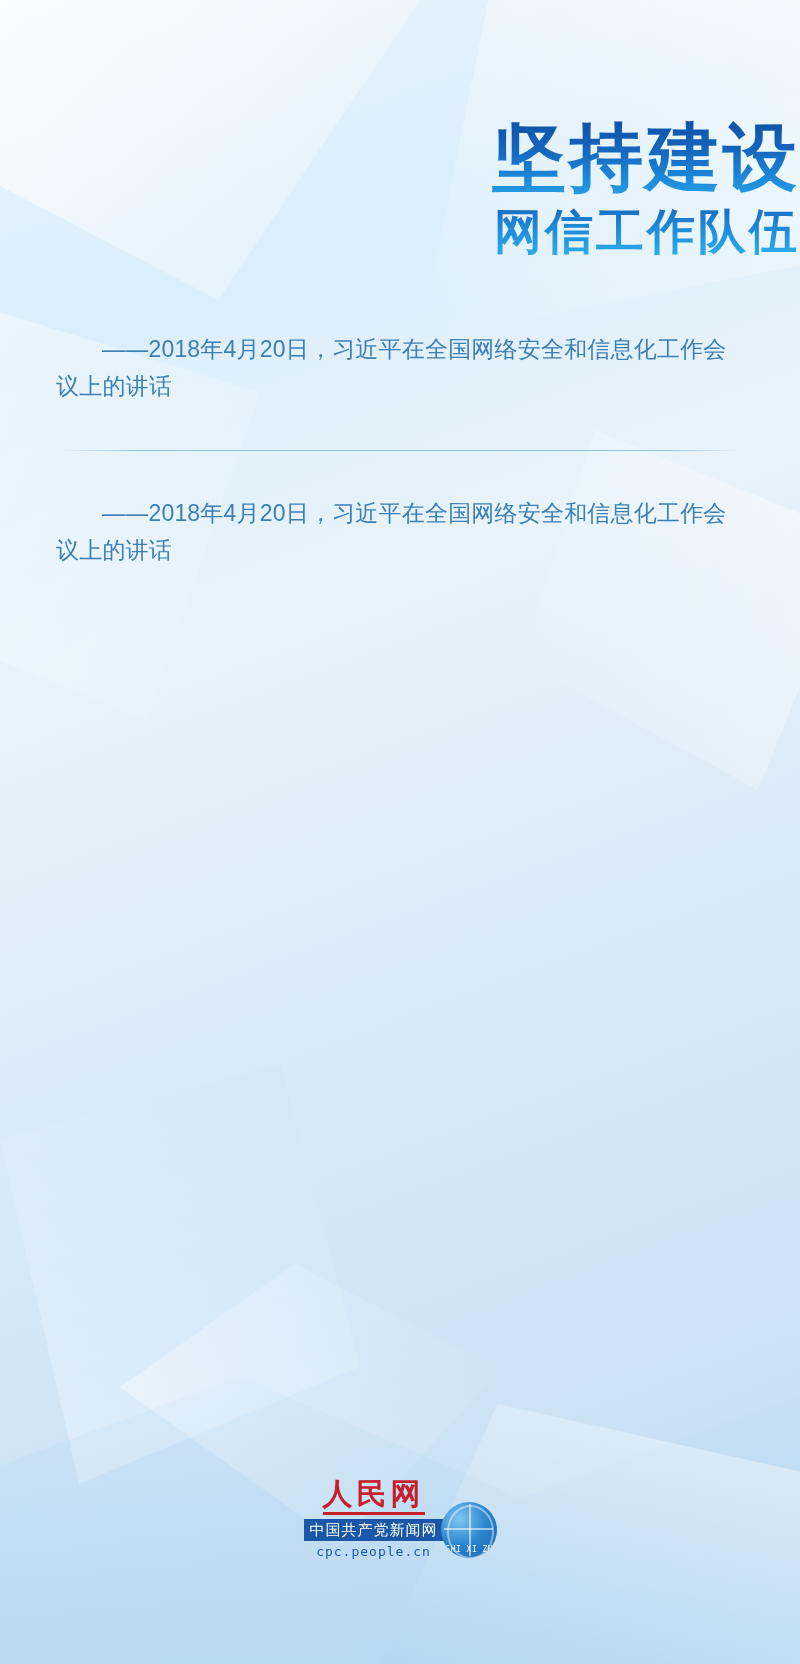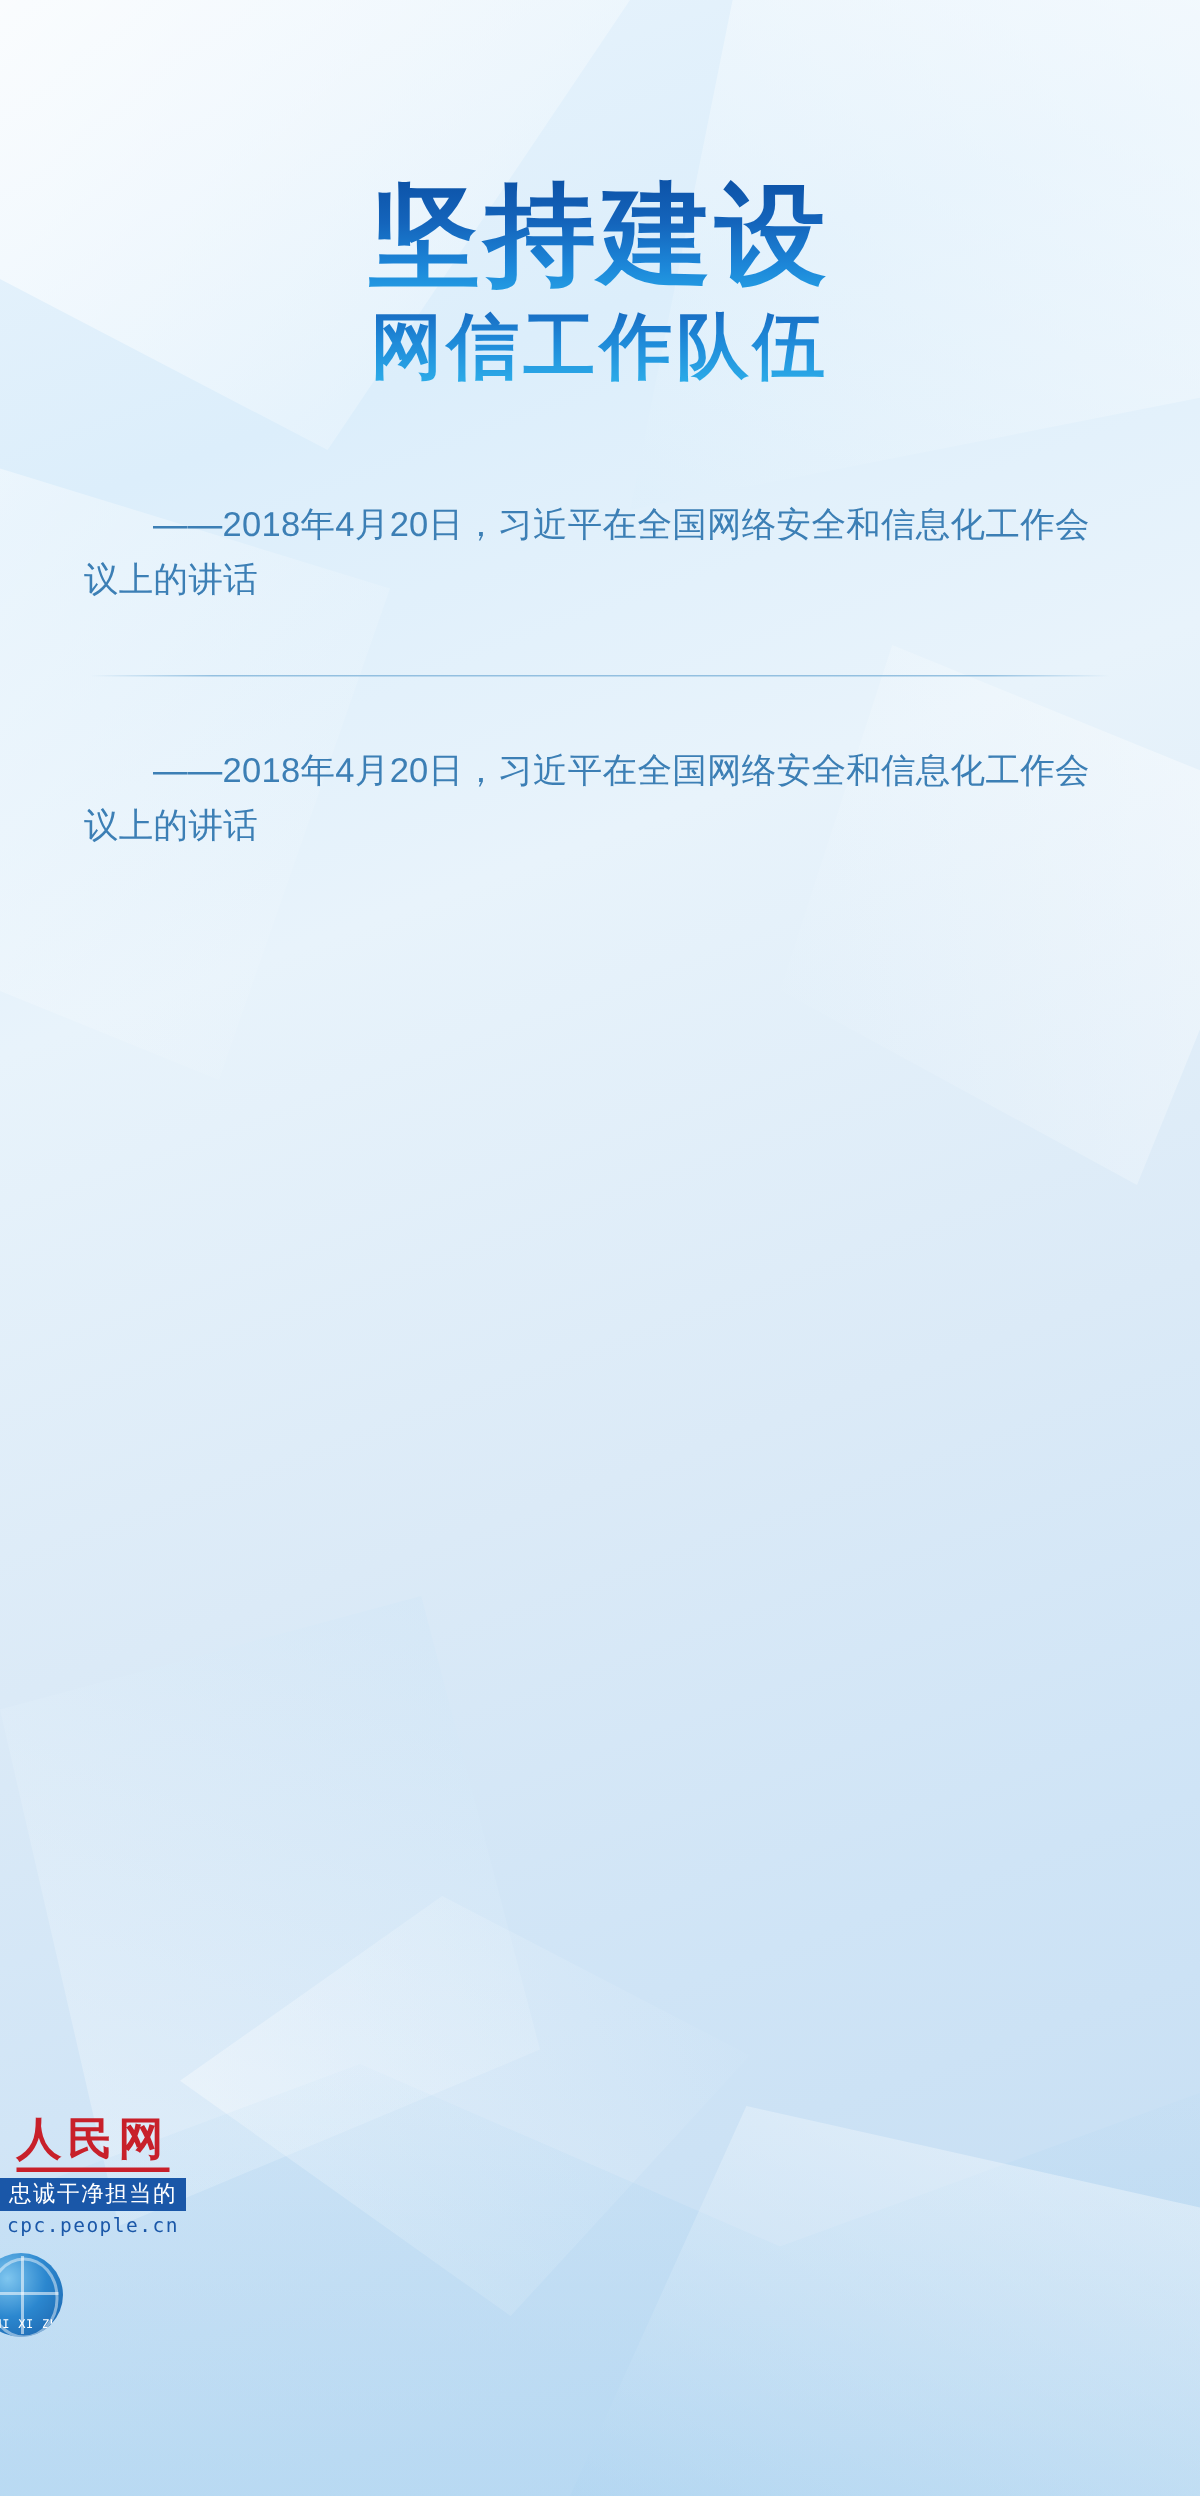--- a/index.html
+++ b/index.html
@@ -57,21 +57,21 @@
     position: relative;
     z-index: 3;
     width: 800px;
     height: 1664px;
     box-sizing: border-box;
   }
 
   
   .title-block {
     padding-top: 112px;
-    text-align: center;
+    text-align: right;
   }
   .title-line {
     font-family: "DejaVu Serif", "Liberation Serif", serif;
     font-weight: bold;
     font-size: 72px;
     line-height: 1.22;
     letter-spacing: 3px;
     background: linear-gradient(180deg, #0b4ea2 0%, #1464bb 40%, #1c86d8 72%, #27a6e8 100%);
     -webkit-background-clip: text;
     background-clip: text;
@@ -122,24 +122,23 @@
     background: linear-gradient(90deg, rgba(120,175,215,0.0), rgba(120,175,215,0.75) 12%, rgba(120,175,215,0.75) 88%, rgba(120,175,215,0.0));
   }
 
   
   .footer {
     position: absolute;
     left: 0;
     right: 0;
     bottom: 106px;
     display: flex;
-    align-items: flex-start;
+    align-items: flex-end;
     justify-content: center;
     gap: 11px;
-    flex-direction: column;
   }
   .people-logo {
     display: flex;
     flex-direction: column;
     align-items: center;
     line-height: 1;
   }
   .people-cn {
     font-family: "DejaVu Serif", "Liberation Serif", serif;
     font-weight: bold;
@@ -258,21 +257,21 @@
       <div class="quote-block">
         <div class="quote-source">——2018年4月20日，习近平在全国网络安全和信息化工作会议上的讲话</div>
       </div>
 
     </div>
 
     <div class="footer">
 
       <div class="people-logo">
         <div class="people-cn">人民网</div>
-        <div class="people-sub">忠诚干净担当的</div>
+        <div class="people-sub">中国共产党新闻网</div>
         <div class="people-url">cpc.people.cn</div>
       </div>
 
       <div class="shixi">
         <div class="shixi-globe">
           <div class="globe-ring"></div>
           <div class="shixi-en">SHI XI ZHI</div>
         </div>
       </div>
 

